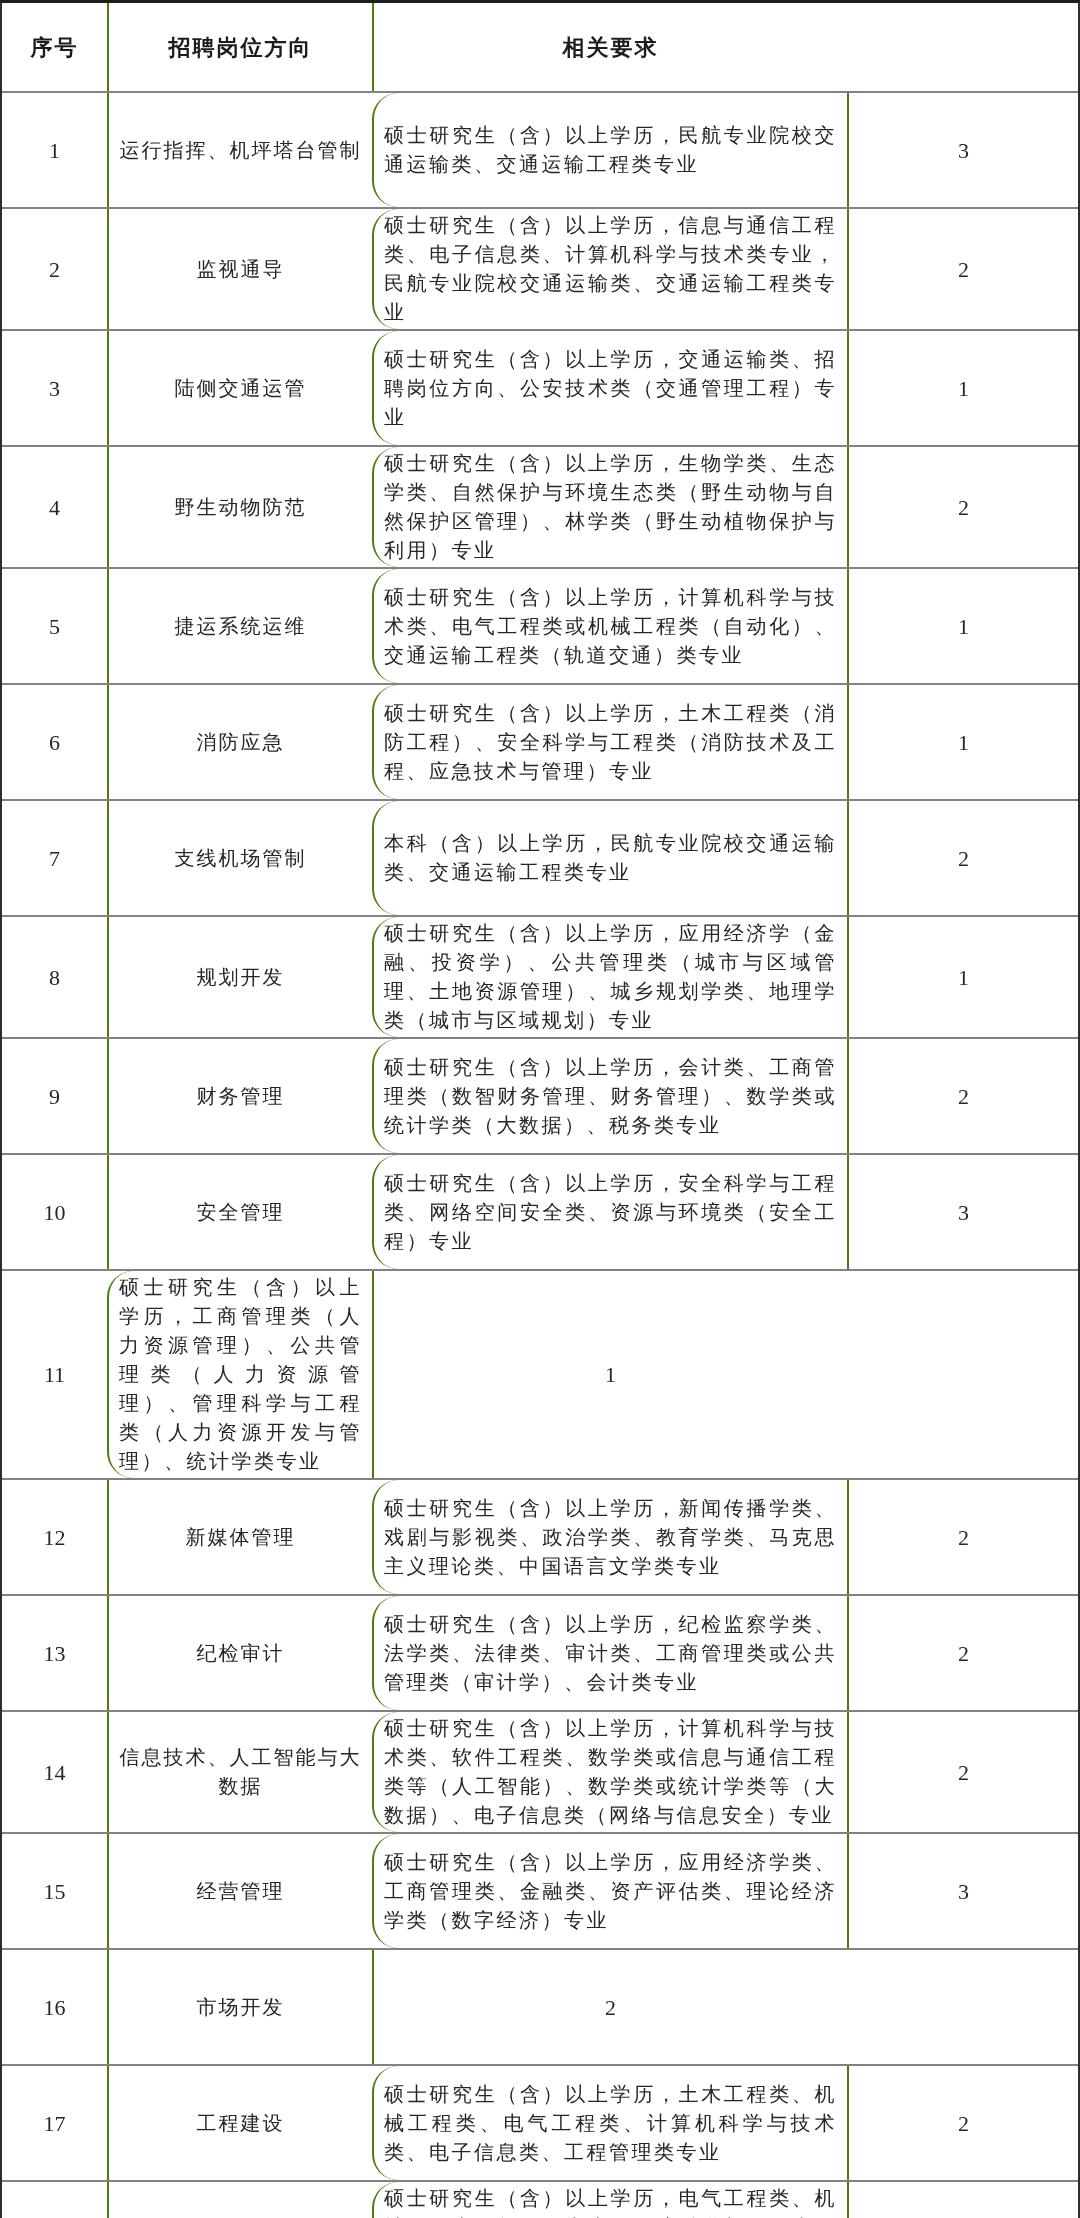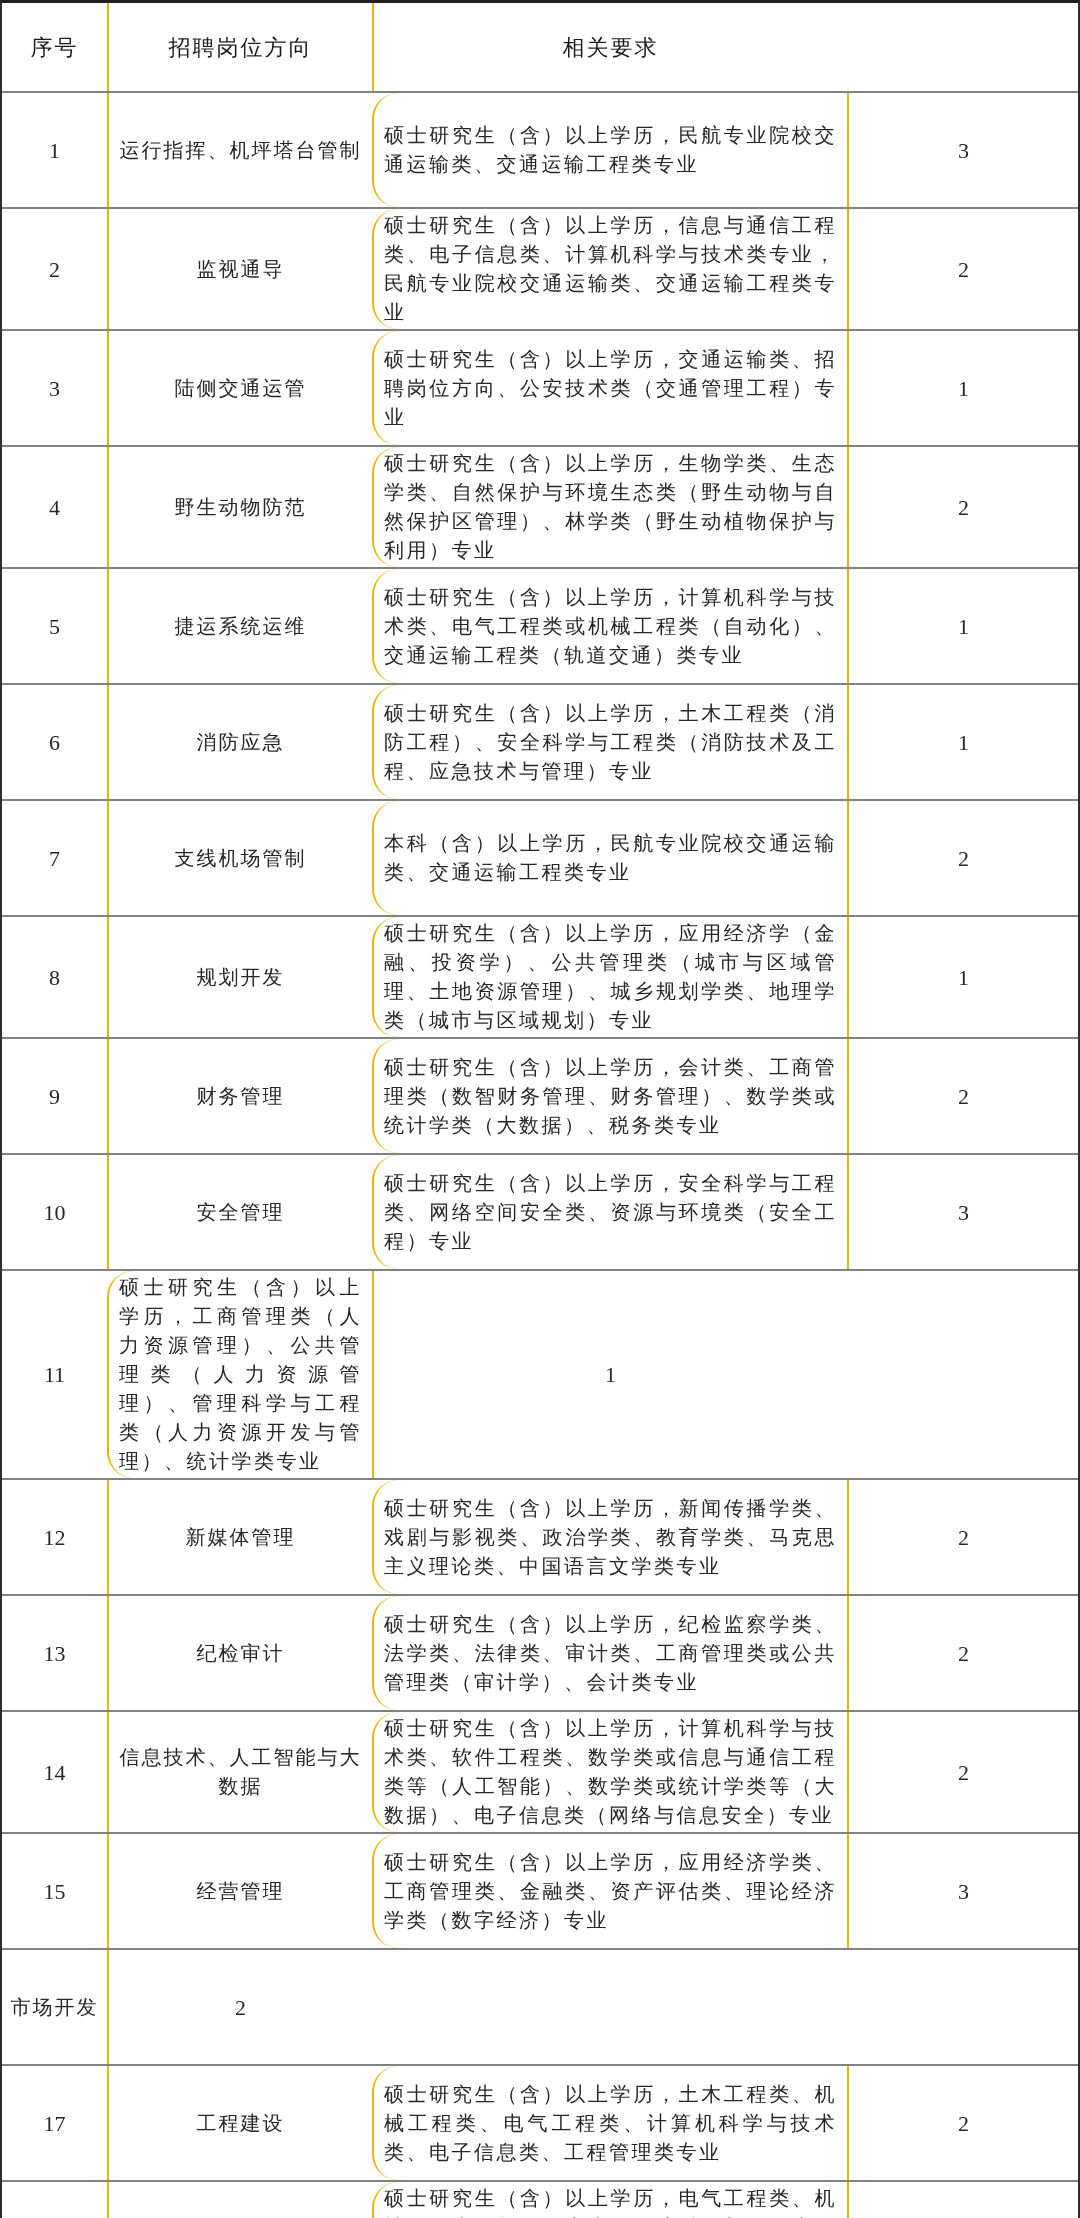--- a/index.html
+++ b/index.html
@@ -38,36 +38,36 @@
     display: flex;
     align-items: center;
     justify-content: center;
     text-align: center;
     padding: 2px 8px;
     font-size: 20px;
     line-height: 29px;
     letter-spacing: 2px;
   }
   .cell + .cell {
-    border-left: 2px solid #eab308;
+    border-left: 2px solid #4d7c0f;
   }
   .c-no, .c-cnt {
     font-size: 22px;
     letter-spacing: 0;
   }
   .c-req {
     justify-content: flex-start;
     text-align: justify;
     letter-spacing: 2.5px;
     padding: 2px 10px;
     border-radius: 26px;
   }
   .header-row .cell {
     font-family: "Liberation Sans", "DejaVu Sans", sans-serif;
-    font-weight: normal;
+    font-weight: bold;
     font-size: 22px;
     letter-spacing: 2px;
     color: #1c1c1c;
     justify-content: center;
   }
 </style>
 </head>
 <body>
 
 <div class="page">
@@ -161,20 +161,21 @@
     <div class="cell c-req">硕士研究生（含）以上学历，计算机科学与技术类、软件工程类、数学类或信息与通信工程类等（人工智能）、数学类或统计学类等（大数据）、电子信息类（网络与信息安全）专业</div>
     <div class="cell c-cnt">2</div>
   </div>
         <div class="row body-row">
     <div class="cell c-no">15</div>
     <div class="cell c-pos">经营管理</div>
     <div class="cell c-req">硕士研究生（含）以上学历，应用经济学类、工商管理类、金融类、资产评估类、理论经济学类（数字经济）专业</div>
     <div class="cell c-cnt">3</div>
   </div>
         <div class="row body-row">
+    <div class="cell c-no">16</div>
     <div class="cell c-pos">市场开发</div>
     <div class="cell c-cnt">2</div>
   </div>
         <div class="row body-row">
     <div class="cell c-no">17</div>
     <div class="cell c-pos">工程建设</div>
     <div class="cell c-req">硕士研究生（含）以上学历，土木工程类、机械工程类、电气工程类、计算机科学与技术类、电子信息类、工程管理类专业</div>
     <div class="cell c-cnt">2</div>
   </div>
         <div class="row body-row">

